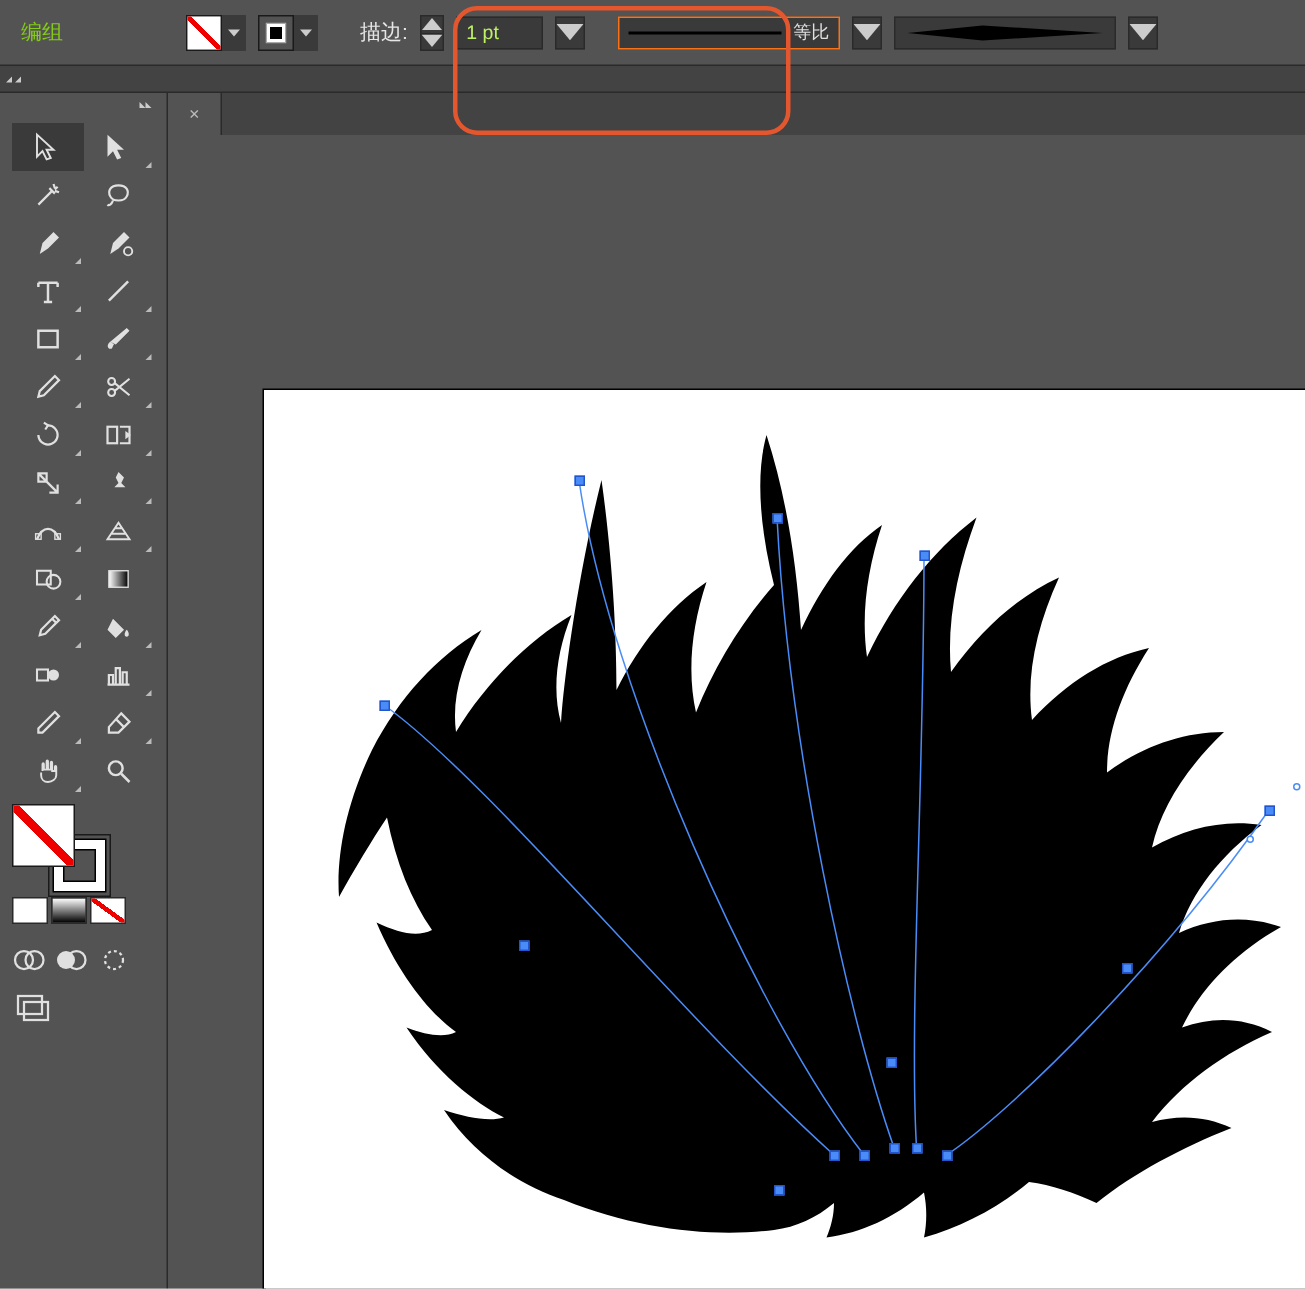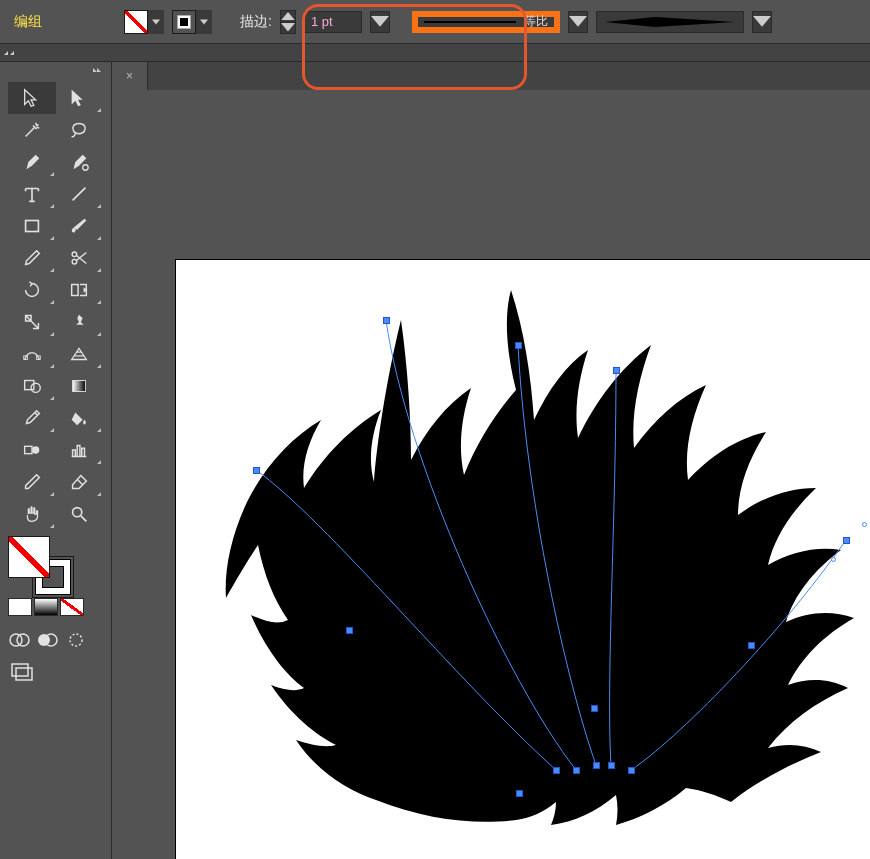--- a/index.html
+++ b/index.html
@@ -17,21 +17,21 @@
   
   .top-bar {
     height: 44px;
     background: #535353;
     display: flex;
     align-items: center;
     padding: 4px 8px;
     gap: 8px;
     border-bottom: 1px solid #2a2a2a;
   }
-  .top-bar .label { font-size: 14px; color: #fde047; padding: 0 6px; }
+  .top-bar .label { font-size: 14px; color: #84cc16; padding: 0 6px; }
   .swatch {
     width: 24px; height: 24px; position: relative;
     border: 1px solid #1a1a1a;
   }
   .swatch.none::after {
     content: ""; position: absolute; left: 0; top: 0; width: 100%; height: 100%;
     background: #fff;
   }
   .swatch.none::before {
     content:""; position:absolute; left:0; top:0; width:100%; height:100%;
@@ -49,25 +49,25 @@
 
   .highlight-box {
     position:absolute; top:4px; left:302px; width:225px; height:86px;
     border:3px solid #e4572e; border-radius:16px; pointer-events:none; z-index:10;
   }
 
   .stroke-label { font-size:14px; color:#e6e6e6; }
   .stepper { display:flex; flex-direction:column; width:16px; background:#3a3a3a; border:1px solid #2a2a2a; }
   .stepper .sbtn { height:11px; display:flex; align-items:center; justify-content:center; }
   .stepper .sbtn + .sbtn { border-top:1px solid #2a2a2a; }
-  .stroke-input { width:58px; height:22px; background:#3a3a3a; color:#f9a8d4; border:1px solid #2a2a2a; padding:0 6px; font-size:13px; }
+  .stroke-input { width:58px; height:22px; background:#3a3a3a; color:#bef264; border:1px solid #2a2a2a; padding:0 6px; font-size:13px; }
   .caret-btn { width:20px; height:22px; background:#3a3a3a; border:1px solid #2a2a2a; display:flex; align-items:center; justify-content:center; }
 
   .line-preview {
-    height:22px; background:#3a3a3a; border:6px solid #f97316;
+    height:22px; background:#3a3a3a; border:1px solid #f97316;
     display:flex; align-items:center; justify-content:center; padding:0 6px; gap:8px;
   }
   .line-preview .line { height:2px; background:#000; flex:1; }
   .line-preview .txt { font-size:12px; color:#e0e0e0; }
   .line-preview.w1 { width:148px; }
 
   .brush-preview {
     width:148px; height:22px; background:#3a3a3a; border:1px solid #2a2a2a;
     display:flex; align-items:center; justify-content:center;
   }

